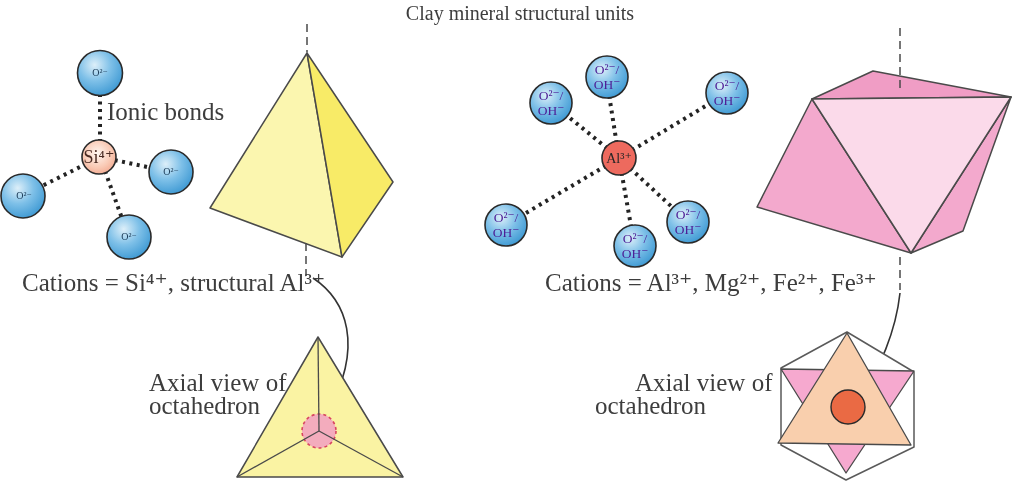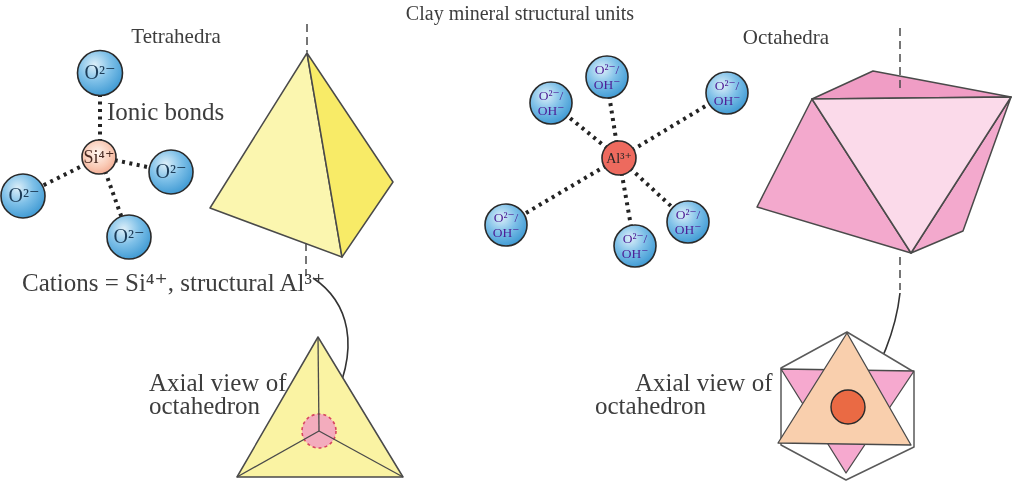--- a/index.html
+++ b/index.html
@@ -6,21 +6,21 @@
   .canvas {
     position:relative; width:1024px; height:483px; background:#ffffff;
     font-family:"Liberation Serif","DejaVu Serif",serif; color:#3d3d3d; overflow:hidden;
   }
   .canvas svg.shapes { position:absolute; left:0; top:0; }
   .lbl      { position:absolute; transform:translate(-50%,-50%); white-space:nowrap; }
   .lbl-left { position:absolute; transform:translateY(-50%); white-space:nowrap; }
   .title    { font-size:20px; }
   .heading  { font-size:21px; }
   .body     { font-size:25px; }
-  .anion1 { position:absolute; transform:translate(-50%,-50%); font-size:20px; color:#1c3c58; }
+  .anion1 { position:absolute; transform:translate(-50%,-50%); font-size:10px; color:#1c3c58; }
   .anion2 { position:absolute; transform:translate(-50%,-50%); font-size:13.5px; line-height:14.5px;
             color:#4c1d95; text-align:center; }
   .cation-si { position:absolute; transform:translate(-50%,-50%); font-size:18px; color:#4a2a22; }
   .cation-al { position:absolute; transform:translate(-50%,-50%); font-size:14px; color:#262626; }
 </style>
 </head>
 <body>
 
 <div class="canvas">
 
@@ -112,23 +112,21 @@
     <g>
       <polygon points="847,332 914,372 914,447 846,480 781,445 781,368" fill="#ffffff" stroke="#5a5a5a" stroke-width="1.5" stroke-linejoin="round"></polygon>
       <polygon points="781,369 914,371 846,473" fill="#F6A9CF" stroke="#4a4a4a" stroke-width="1.3" stroke-linejoin="round"></polygon>
       <polygon points="847,333 778,443 911,445" fill="#F9CFAD" stroke="#4a4a4a" stroke-width="1.3" stroke-linejoin="round"></polygon>
       <circle cx="848" cy="407" r="17" fill="#EA6A44" stroke="#2a2a2a" stroke-width="1.4"></circle>
     </g>
   </svg>
 
   <div class="lbl title" style="left:520px; top:13px;">Clay mineral structural units</div>
 
-  <div class="lbl heading" style="left:176px; top:36px;">Tetrahedra</div>
 
-  <div class="lbl heading" style="left:786px; top:37px;">Octahedra</div>
 
   <div class="lbl-left body" style="left:107px; top:112px;">Ionic bonds</div>
 
   <div class="anion1" style="left:100px; top:72px;">O²⁻</div>
   <div class="anion1" style="left:171px; top:171px;">O²⁻</div>
   <div class="anion1" style="left:24px;  top:195px;">O²⁻</div>
   <div class="anion1" style="left:129px; top:236px;">O²⁻</div>
   <div class="cation-si" style="left:99px; top:157px;">Si⁴⁺</div>
 
   <div class="anion2" style="left:607px; top:77px;">
@@ -151,20 +149,21 @@
     <div>O²⁻/</div>
     <div>OH⁻</div>
   </div>
   <div class="anion2" style="left:688px; top:222px;">
     <div>O²⁻/</div>
     <div>OH⁻</div>
   </div>
   <div class="cation-al" style="left:619px; top:158px;">Al³⁺</div>
 
   <div class="lbl-left body" style="left:22px; top:282px;">Cations = Si⁴⁺, structural Al³⁺</div>
+  <div class="lbl-left body" style="left:545px; top:282px;">Cations = Al³⁺, Mg²⁺, Fe²⁺, Fe³⁺</div>
 
   <div class="lbl-left body" style="left:149px; top:383px;">Axial view of</div>
   <div class="lbl-left body" style="left:149px; top:406px;">octahedron</div>
 
   <div class="lbl-left body" style="left:635px; top:383px;">Axial view of</div>
   <div class="lbl-left body" style="left:595px; top:406px;">octahedron</div>
 
 </div>
 
 </body></html>

